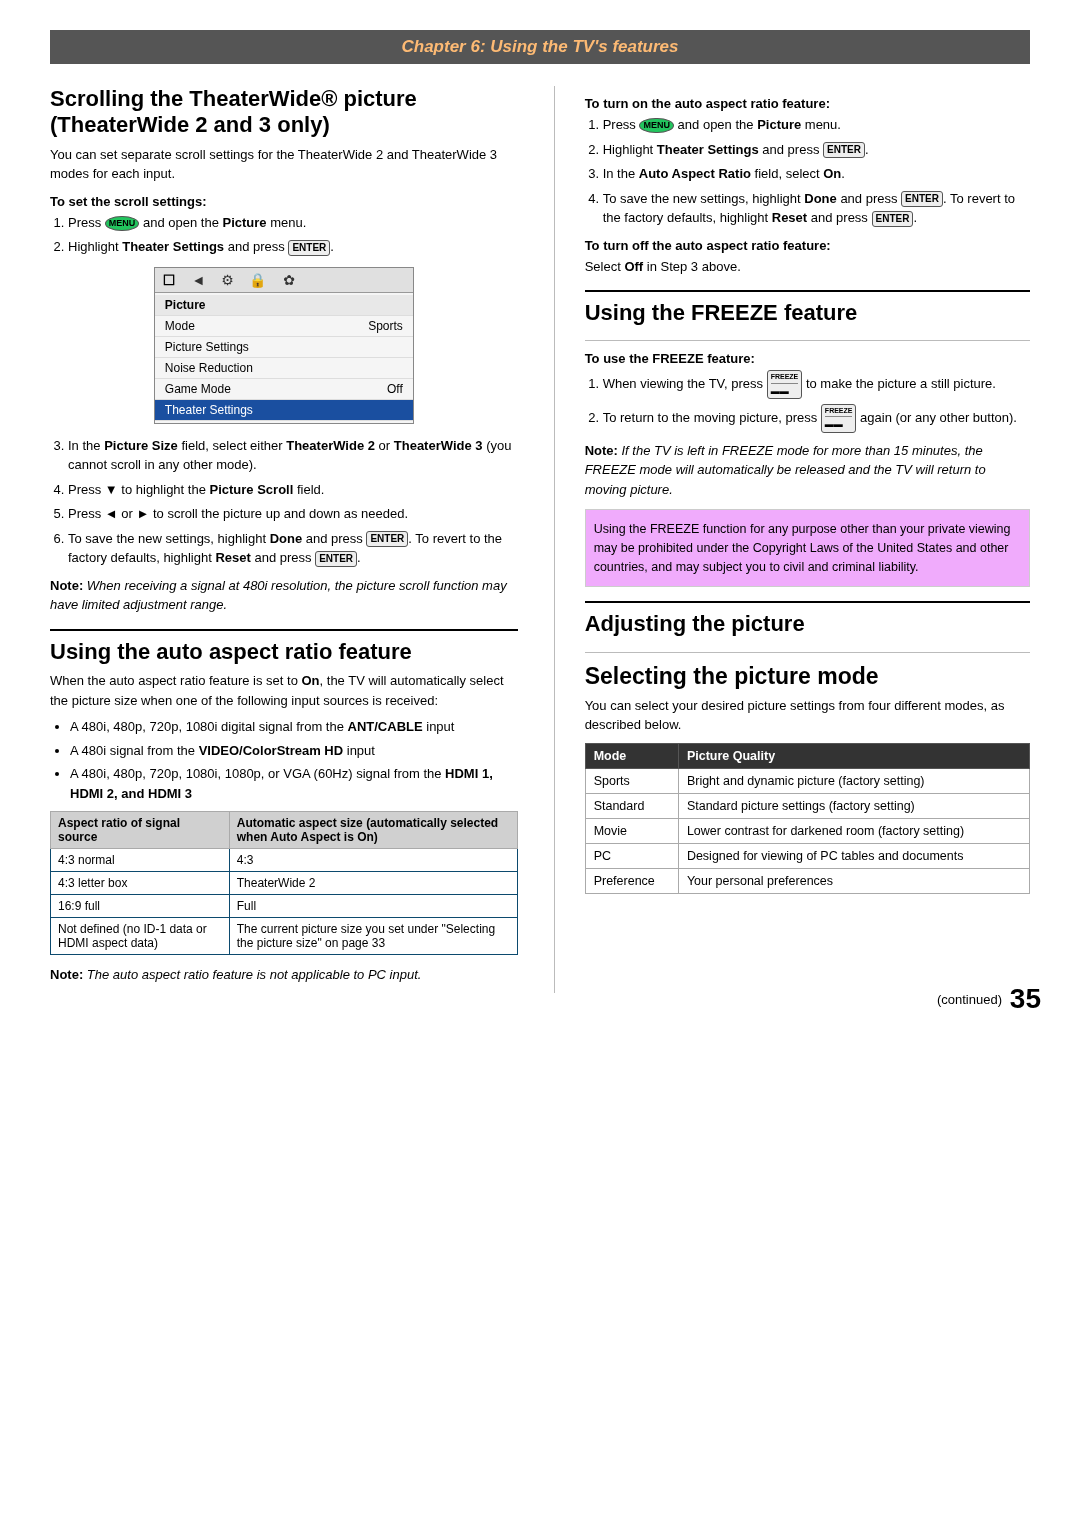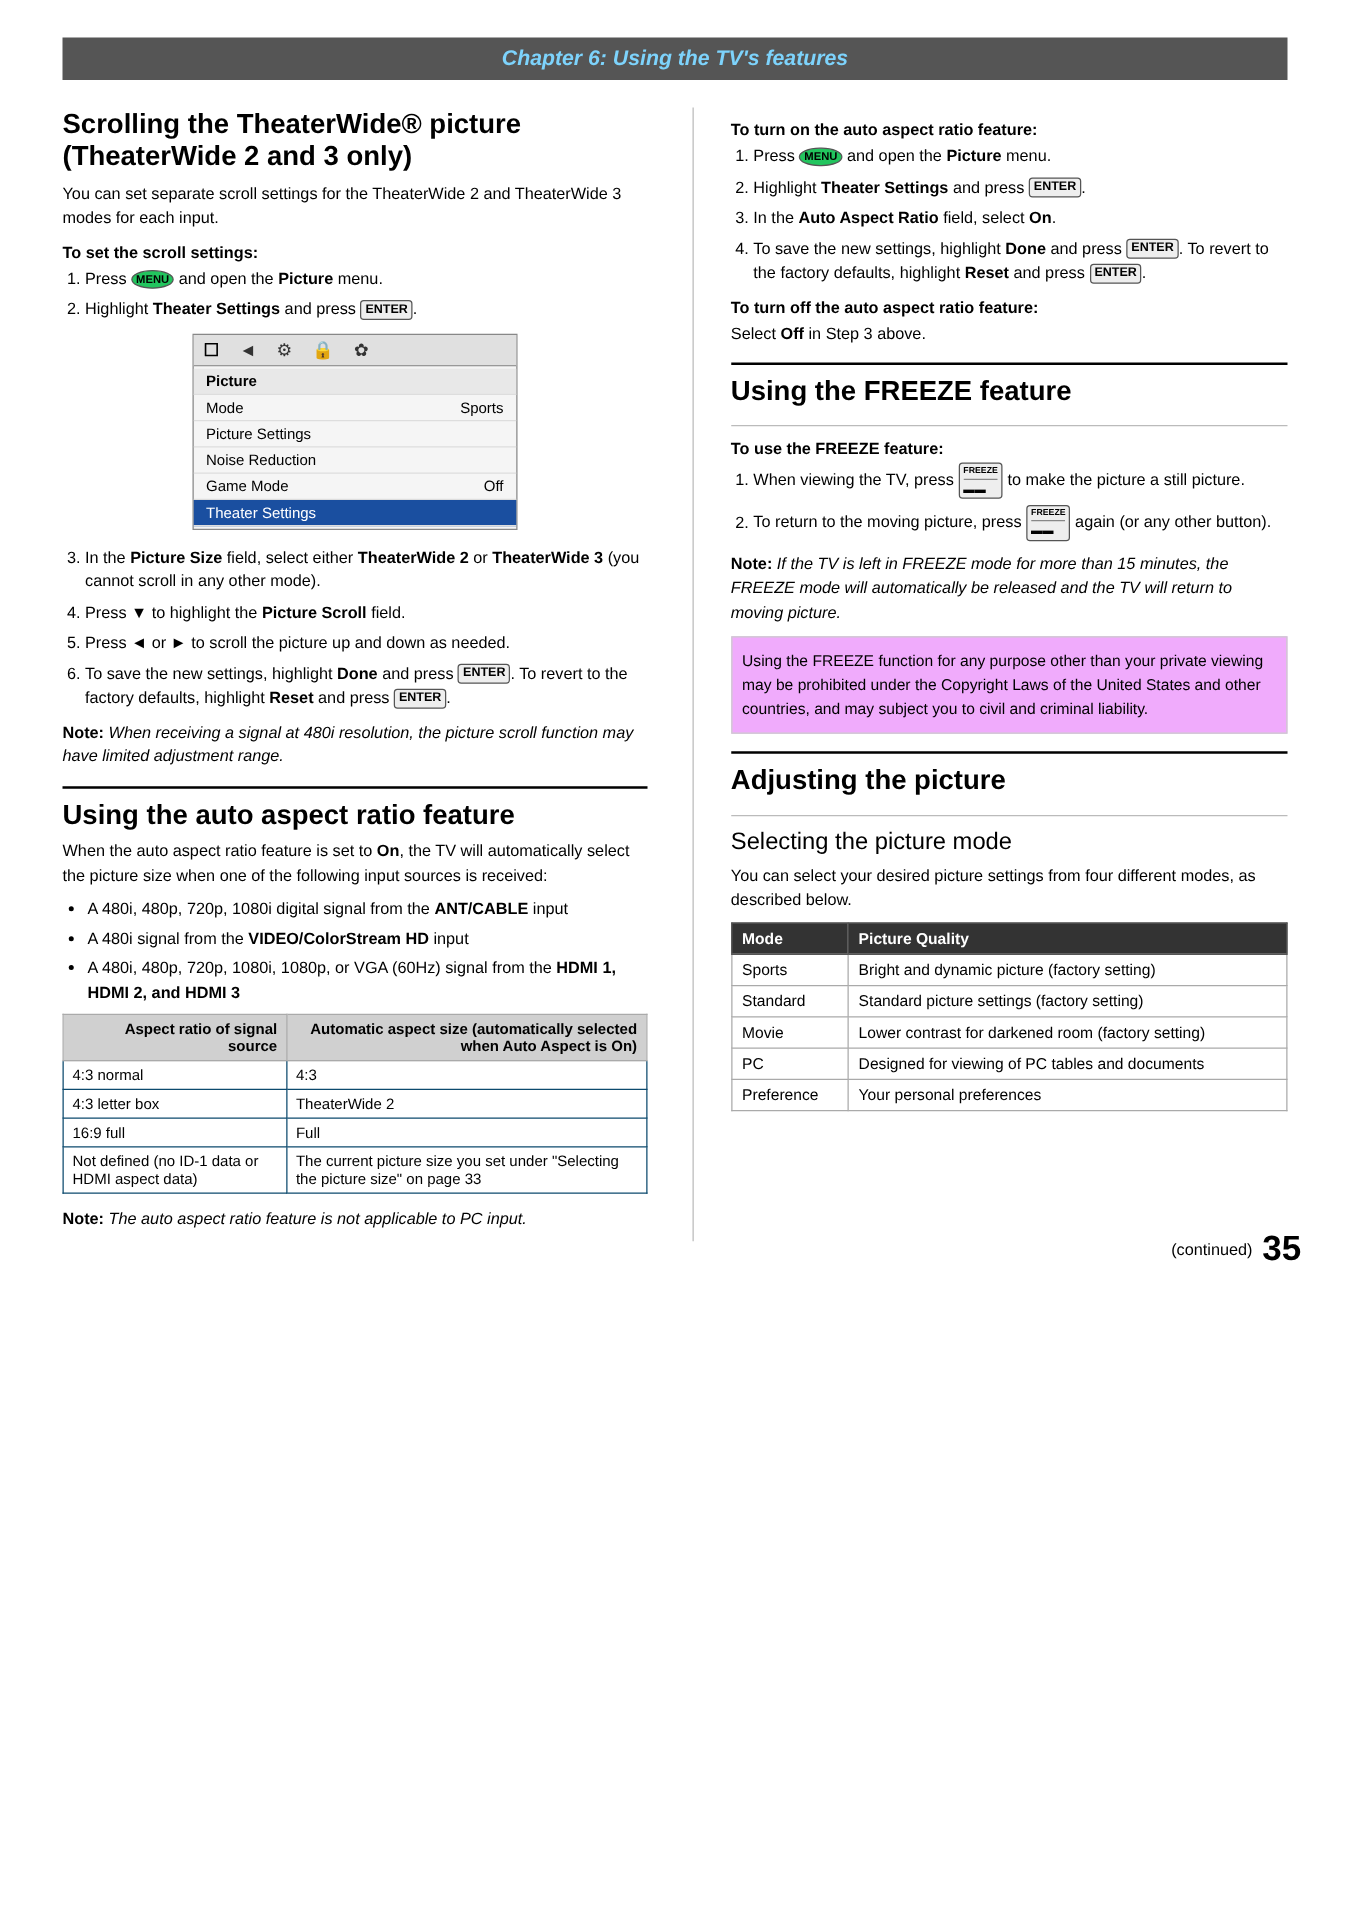--- a/index.html
+++ b/index.html
@@ -12,21 +12,21 @@
       min-height: 1532px;
     }
     .page {
       padding: 30px 50px 40px 50px;
       position: relative;
     }
     
     .chapter-header {
       text-align: center;
       background: #555;
-      color: #7dd3fc;
+      color: #fdba74;
       font-style: italic;
       font-weight: bold;
       font-size: 17px;
       padding: 7px 0;
       margin-bottom: 22px;
     }
     
     .two-col {
       display: flex;
       gap: 36px;
@@ -40,22 +40,22 @@
       padding-left: 30px;
     }
     
     .section-title {
       font-size: 22px;
       font-weight: bold;
       margin-bottom: 6px;
       line-height: 1.2;
     }
     .section-subtitle {
-      font-size: 19px;
-      font-weight: normal;
+      font-size: 23px;
+      font-weight: bold;
       margin-bottom: 6px;
     }
     .subsection-title {
       font-size: 13px;
       font-weight: bold;
       margin-bottom: 4px;
       margin-top: 10px;
     }
     p {
       margin-bottom: 7px;
@@ -137,21 +137,21 @@
     .aspect-table {
       width: 100%;
       border-collapse: collapse;
       font-size: 12px;
       margin-bottom: 10px;
     }
     .aspect-table th {
       background: #d0d0d0;
       border: 1px solid #aaa;
       padding: 4px 7px;
-      text-align: right;
+      text-align: left;
       font-weight: bold;
     }
     .aspect-table td {
       border: 1px solid #0c4a6e;
       padding: 4px 7px;
       vertical-align: top;
     }
     
     .mode-table {
       width: 100%;

